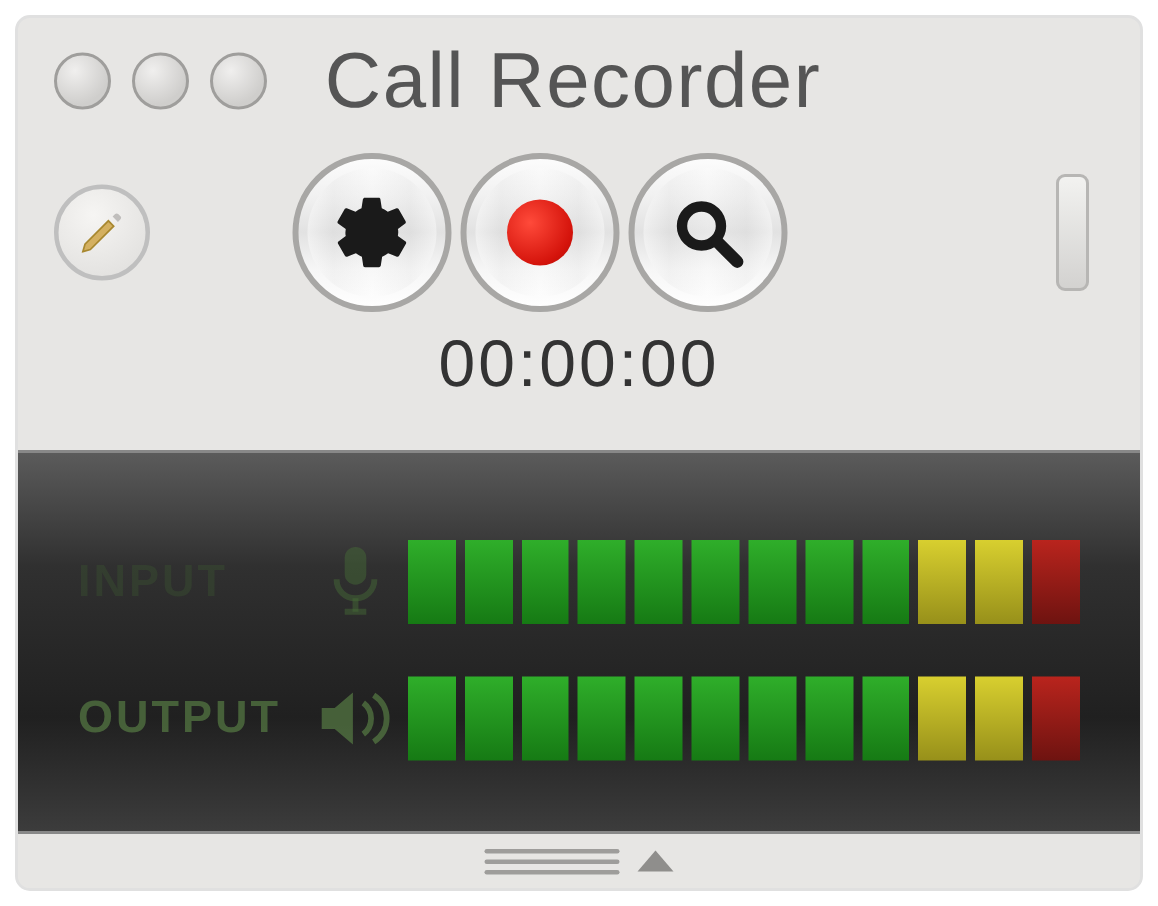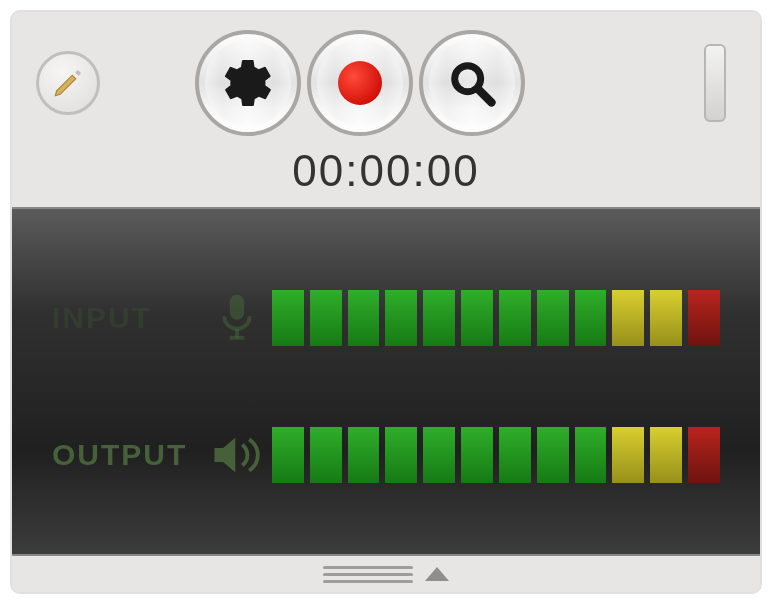--- a/index.html
+++ b/index.html
@@ -106,21 +106,21 @@
     border: 2px solid #b7b6b4;
     border-radius: 6px;
     margin-left: auto;
     margin-right: 10px;
   }
   .timer-row {
     text-align: center;
     font-size: 44px;
     color: #333;
     font-weight: 400;
-    padding: 6px 0 11px 0;
+    padding: 6px 0 32px 0;
     letter-spacing: 2px;
   }
   .meters-panel {
     flex: 1;
     background: linear-gradient(180deg,#5b5b5b 0%, #303030 30%, #202020 70%, #3c3c3c 100%);
     border-top: 2px solid #888;
     border-bottom: 2px solid #888;
     padding: 40px 40px 30px 40px;
     display: flex;
     flex-direction: column;
@@ -181,20 +181,28 @@
     border-left:12px solid transparent;
     border-right:12px solid transparent;
     border-bottom:14px solid #8f8e8c;
   }
 </style>
 </head>
 <body>
 
 <div class="window">
 
+  <div class="titlebar">
+    <div class="traffic-lights">
+      <div class="traffic-dot"></div>
+      <div class="traffic-dot"></div>
+      <div class="traffic-dot"></div>
+    </div>
+    <div class="title-text">Call Recorder</div>
+  </div>
 
   <div class="controls-row">
     <div class="pencil-btn">
       <svg class="pencil-svg" width="34" height="34" viewBox="0 0 24 24">
         <path fill="#d4b060" stroke="#a88830" stroke-width="0.8" d="M3 21l3.5-1 11-11-2.5-2.5-11 11L3 21z"></path>
         <path fill="#c0bebc" d="M17 4.5l2.5 2.5 1.2-1.2c.4-.4.4-1 0-1.4l-1.1-1.1c-.4-.4-1-.4-1.4 0L17 4.5z"></path>
       </svg>
     </div>
 
     <div class="main-buttons">

